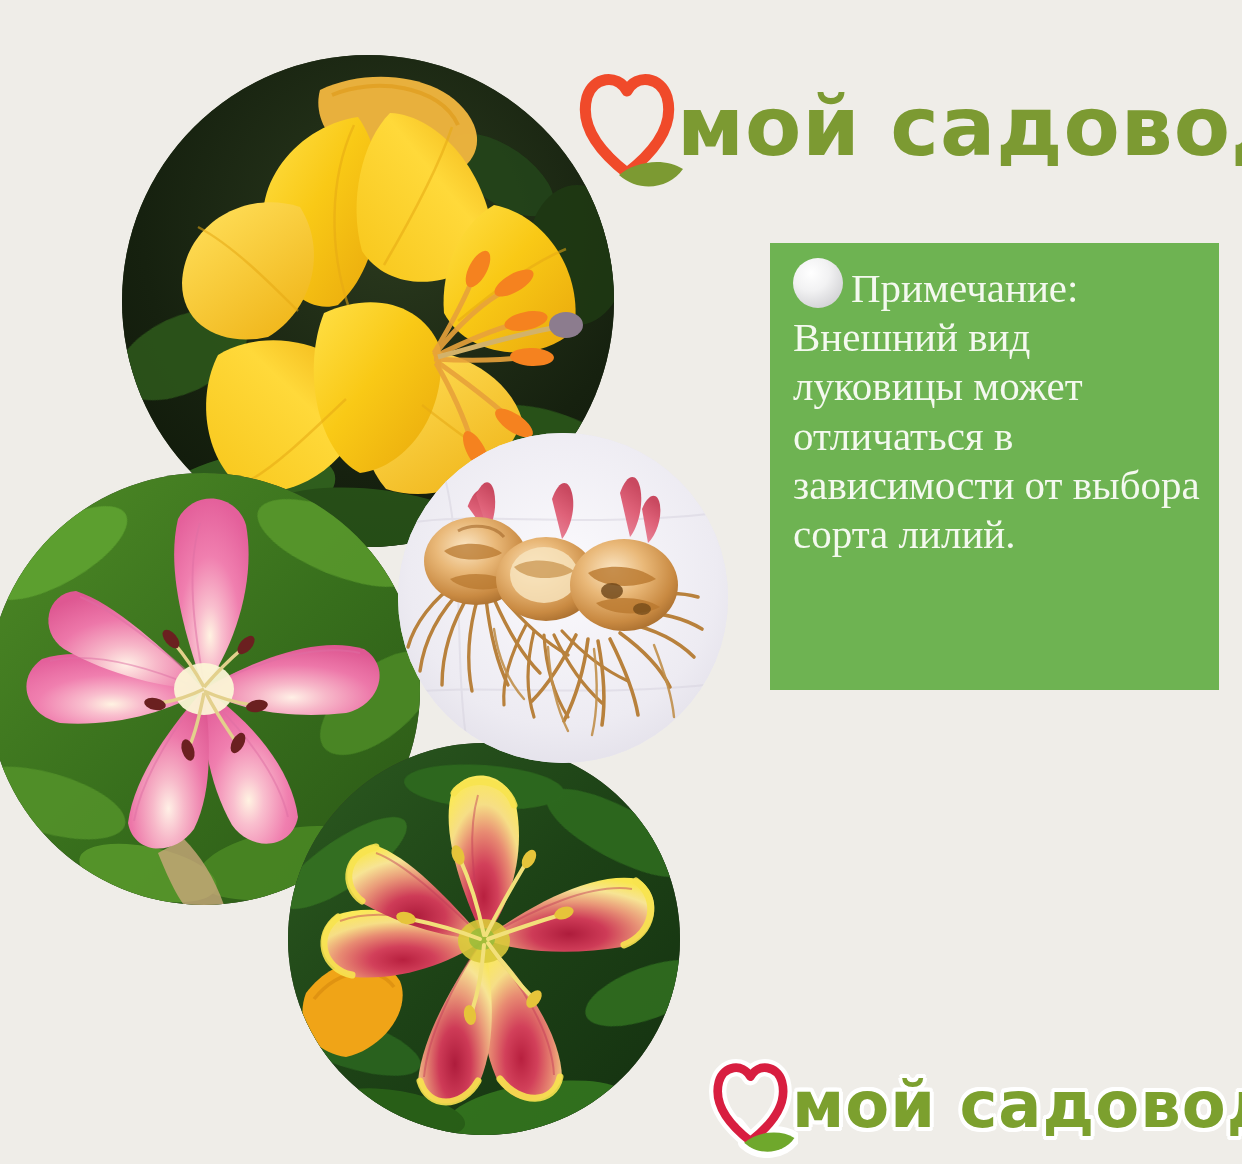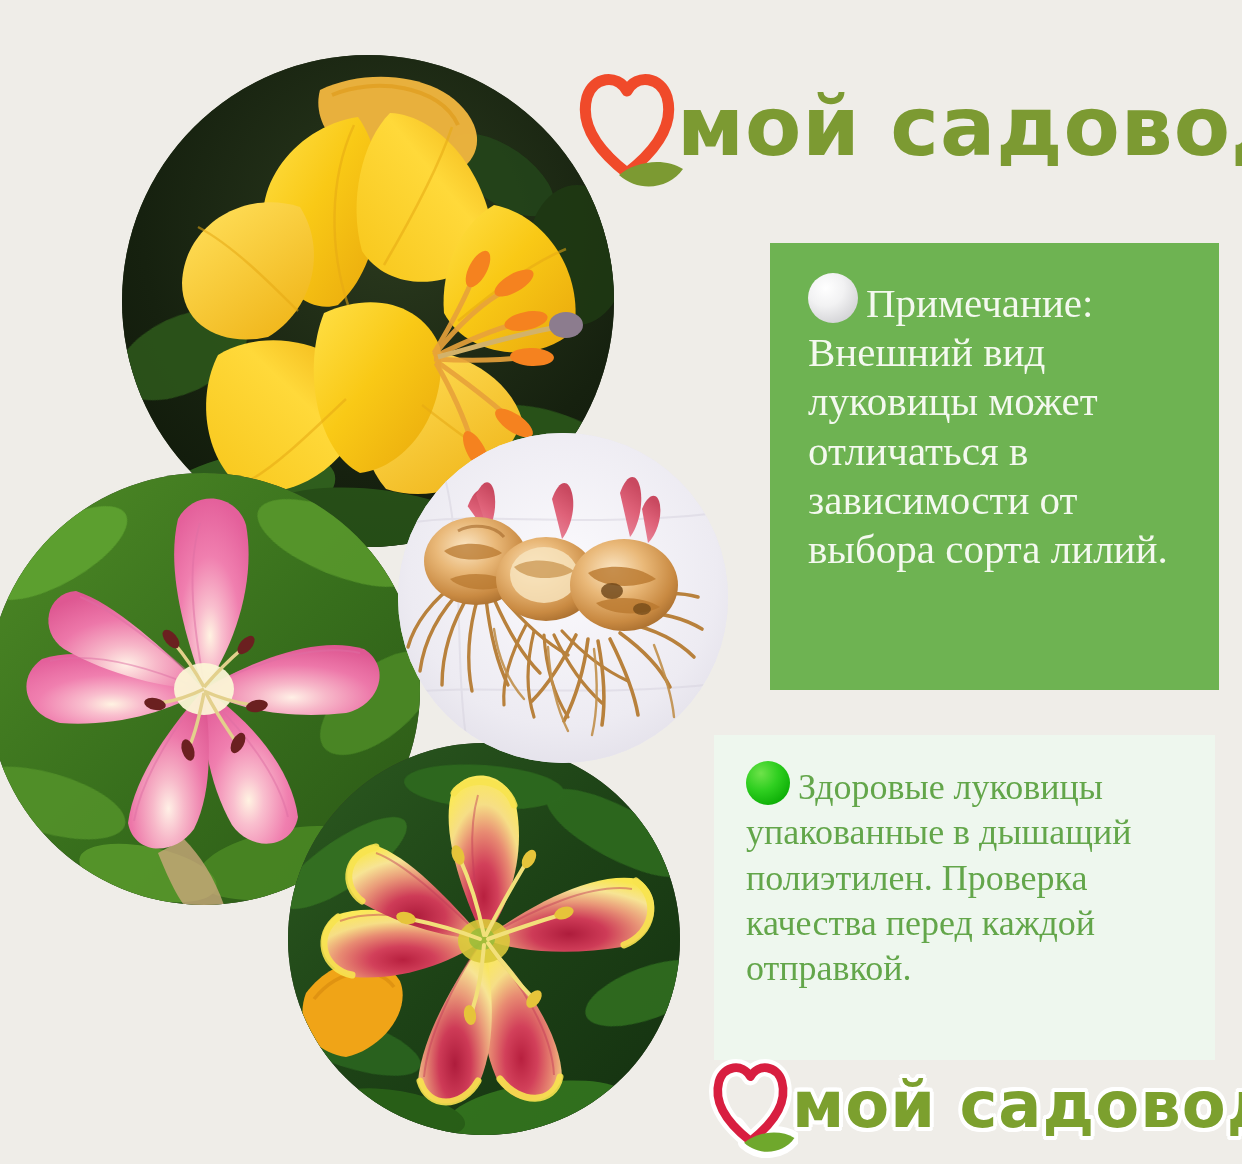--- a/index.html
+++ b/index.html
@@ -81,21 +81,21 @@
     left:714px;top:735px;
     width:501px;height:325px;
     background:#EEF7EE;
     color:#63A64A;
     box-sizing:border-box;
     padding:10px 14px 8px 16px;
     font-size:36px;
     line-height:1.26;
     z-index:20;
   }
-  .note-text{margin:16px;}
+  .note-text{margin:1px;}
   .bullet{
     display:inline-block;
     vertical-align:-6px;
     border-radius:50%;
     margin-right:8px;
   }
   .bullet-silver{
     width:50px;height:50px;
     background:radial-gradient(circle at 36% 30%, #ffffff 0%, #f2f2f3 38%, #d4d4d7 78%, #c2c2c6 100%);
   }
@@ -442,23 +442,20 @@
         <path d="M46 118 C62 104 92 100 110 112 C96 132 66 136 46 118Z" fill="#7C9A32"></path>
       </svg>
     </span>
     <span class="logo-word">мой садовод</span>
   </div>
 
   <div class="note-dark">
     <p class="note-text"><span class="bullet bullet-silver"></span><span>Примечание:</span><span> Внешний вид луковицы может отличаться в зависимости от выбора сорта лилий.</span></p>
   </div>
 
-  <div class="note-light">
-    <p class="note-text"><span class="bullet bullet-green"></span><span>Здоровые луковицы упакованные в дышащий полиэтилен. Проверка качества перед каждой отправкой.</span></p>
-  </div>
 
   <div class="logo-bottom">
     <span class="logo-heart">
       <svg viewBox="0 0 112 140" aria-hidden="true">
         <g stroke="#FFFFFF" stroke-width="22" stroke-linecap="round" stroke-linejoin="round" fill="none">
           <path d="M54 116 C18 88 8 62 14 40 C20 20 44 16 54 34 C64 16 88 20 94 40 C100 62 90 88 54 116Z"></path>
           <path d="M36 96 C44 106 50 114 58 122"></path>
         </g>
         <path d="M46 118 C62 104 92 100 110 112 C96 132 66 136 46 118Z" fill="none" stroke="#FFFFFF" stroke-width="16" stroke-linejoin="round"></path>
         <path d="M54 116 C18 88 8 62 14 40 C20 20 44 16 54 34 C64 16 88 20 94 40 C100 62 90 88 54 116Z" fill="none" stroke="#D81E40" stroke-width="11" stroke-linecap="round" stroke-linejoin="round"></path>

